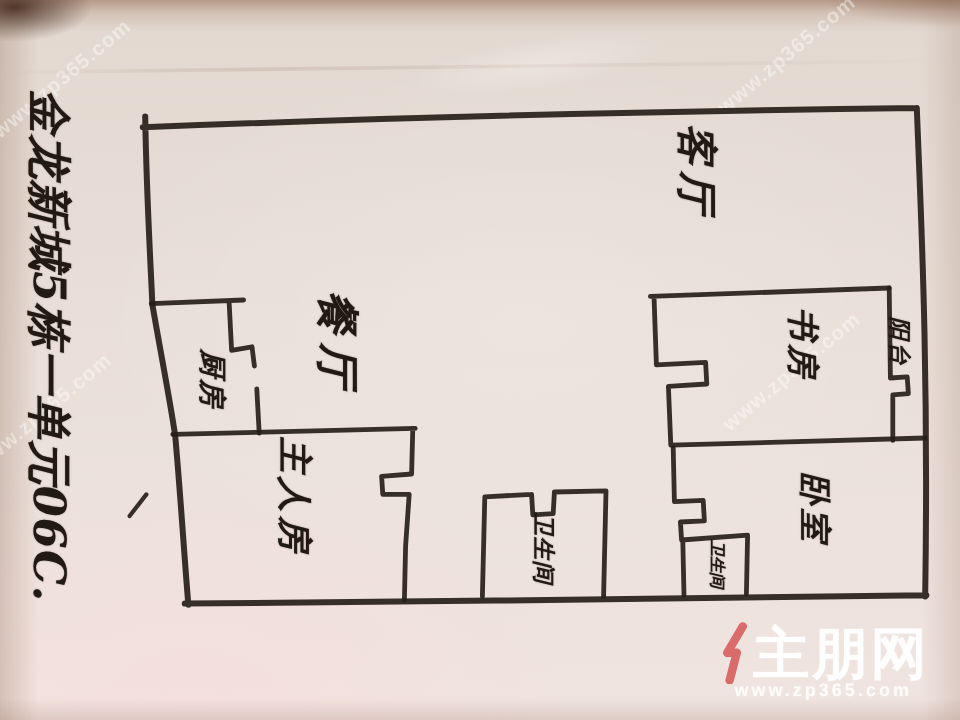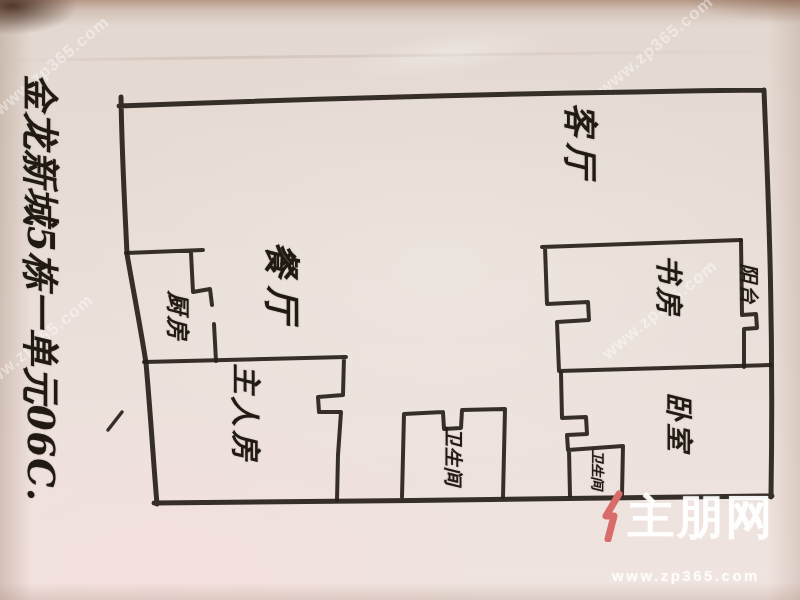--- a/index.html
+++ b/index.html
@@ -38,21 +38,21 @@
     transform:translate(-50%,-50%) rotate(90deg);
     text-shadow:0 0 1.2px rgba(34,27,20,.55);
   }
   .wm-tile{
     position:absolute;white-space:nowrap;
     font-size:17px;font-weight:700;letter-spacing:1px;
     color:rgba(255,255,255,.42);
     transform:translate(-50%,-50%) rotate(-40deg);
   }
   .brand{
-    position:absolute;left:578px;top:488px;width:220px;height:56px;
+    position:absolute;left:578px;top:516px;width:220px;height:56px;
     display:flex;align-items:center;justify-content:center;gap:2px;
   }
   .brand-rest{
     font-size:47px;font-weight:700;letter-spacing:2px;line-height:1;
     color:rgba(255,255,255,.93);text-shadow:0 0 2px rgba(255,255,255,.35);
   }
   .brand-accent{display:block;}
   .brand-url{
     position:absolute;left:575px;top:567px;width:222px;text-align:center;
     font-size:15px;font-weight:700;letter-spacing:2.5px;

